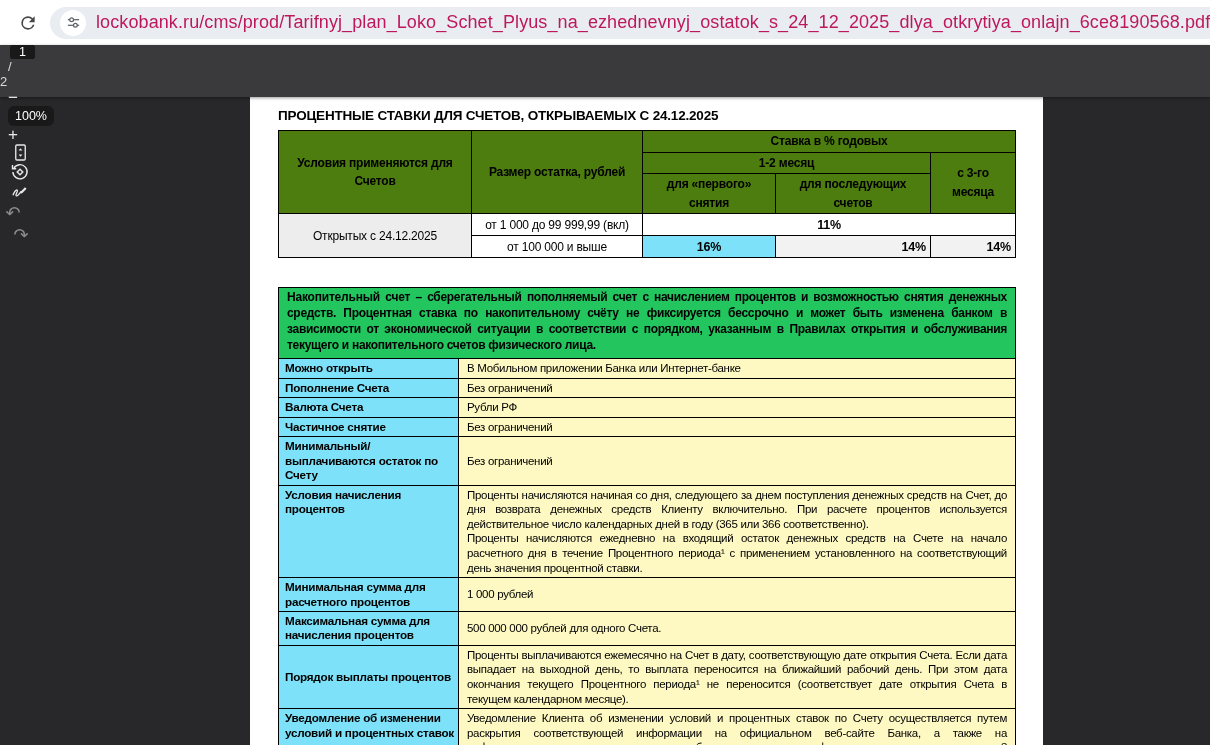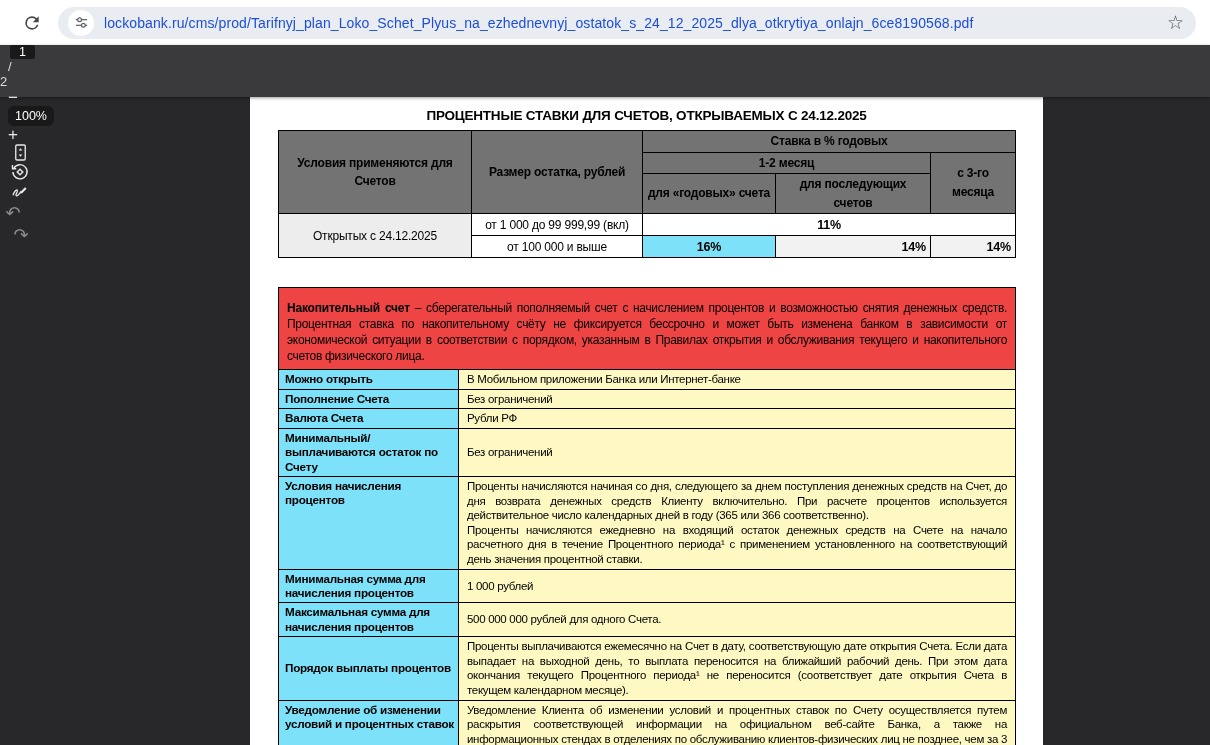--- a/index.html
+++ b/index.html
@@ -4,57 +4,57 @@
 <style>
   * { margin:0; padding:0; box-sizing:border-box; }
   html,body { width:1210px; height:745px; overflow:hidden; background:#fff;
               font-family:"Liberation Sans", sans-serif; }
 
   
   .browser-bar { height:45px; background:#fff; display:flex; align-items:center; padding:0 14px 0 18px; }
   .reload-btn { width:28px; height:28px; display:flex; align-items:center; justify-content:center; cursor:pointer; margin-right:12px; }
   .omnibox { flex:1; height:32px; background:#e9edf2; border-radius:16px; display:flex; align-items:center; padding:0 12px 0 10px; }
   .site-info-btn { width:26px; height:26px; border-radius:50%; background:#fff; display:flex; align-items:center; justify-content:center; margin-right:10px; flex:0 0 auto; }
-  .url-text { color:#1d4ed8; font-size:14px; white-space:nowrap; overflow:hidden; flex:1; letter-spacing:0.1px; }
+  .url-text { color:#be185d; font-size:18px; white-space:nowrap; overflow:hidden; flex:1; letter-spacing:0.1px; }
   .star-btn { font-size:19px; color:#474a4e; margin-left:10px; cursor:pointer; line-height:1; }
 
   
   .pdf-toolbar { height:52px; background:#3a3a3d; display:flex; align-items:flex-start; color:#e8e8e8; box-shadow:0 1px 3px rgba(0,0,0,.4); position:relative; z-index:2;flex-direction:column; }
   .pdf-filename { width:446px; font-size:13px; font-weight:bold; white-space:nowrap; overflow:hidden; color:#f1f1f1; }
   .page-input { width:25px; height:22px; background:#191919; border:none; border-radius:2px; color:#fff; text-align:center; font-size:12.5px; font-family:"Liberation Sans",sans-serif; margin-left:10px; }
   .page-sep { margin:0 6px 0 8px; font-size:13px; color:#dcdcdc; }
   .page-total { font-size:13px; color:#dcdcdc; }
   .tb-sep { width:1px; height:24px; background:#5a5a5a; margin:0 14px; }
   .tb-btn { background:none; border:none; color:#e8e8e8; cursor:pointer; display:flex; align-items:center; justify-content:center; width:26px; height:26px; font-family:"Liberation Sans",sans-serif; }
   .zoom-glyph { font-size:17px; line-height:1; }
   .zoom-box { background:#191919; border-radius:6px; padding:3px 7px; font-size:12.5px; color:#fff; margin:0 8px; }
   .tb-icon { width:26px; height:26px; display:flex; align-items:center; justify-content:center; cursor:pointer; margin:0 7px; }
   .dim { color:#8b8c8e; font-size:18px; }
 
   
   .pdf-viewport { position:relative; height:648px; background:#28282b; }
   .pdf-page { position:absolute; left:250px; top:0; width:793px; height:720px; background:#fff; padding:11px 28px 0 28px; color:#000; }
 
-  .doc-title { text-align:center; font-size:13.5px; font-weight:bold; letter-spacing:-0.2px; margin-bottom:7px; }
+  .doc-title { font-size:13.5px; font-weight:bold; letter-spacing:-0.2px; margin-bottom:7px; }
 
   table { border-collapse:collapse; width:737px; table-layout:fixed; }
   td, th { border:1.5px solid #000; }
 
   
-  .rates th { background:#737373; font-size:12px; font-weight:bold; text-align:center; line-height:1.55; letter-spacing:-0.2px; padding:1px 4px; }
+  .rates th { background:#4d7c0f; font-size:12px; font-weight:bold; text-align:center; line-height:1.55; letter-spacing:-0.2px; padding:1px 4px; }
   .rates td { font-size:12px; text-align:center; letter-spacing:-0.2px; height:22px; padding:0 4px; background:#fff; }
   .rates .cell-gray { background:#ededed; }
   .rates .cell-cyan { background:#7de2f9; }
   .rates .cell-lt   { background:#f2f2f2;text-align:right; }
   .rates .rate { font-weight:bold; font-size:12.5px;margin-left:44px; }
   .rates-gap { height:29px; }
 
   
   .details td { font-size:11.5px; line-height:14.6px; letter-spacing:-0.3px; vertical-align:middle; }
-  .details .intro { background:#ef4444; text-align:justify; padding:13px 8px 4px 8px; line-height:15.9px; font-size:12px; }
+  .details .intro { background:#22c55e; text-align:justify; padding:2px 8px 4px 8px; line-height:15.9px; font-size:12px;font-weight:bold; }
   .details .intro b { letter-spacing:-0.2px; }
   .details .lbl { background:#7de2f9; font-weight:bold; padding:2px 4px 2px 6px; line-height:14.4px; font-size:11.7px; letter-spacing:-0.25px; }
   .details .val { background:#fef9c3; padding:2px 8px; text-align:justify; white-space:pre-line; }
   .details .vt { vertical-align:top; }
 </style>
 </head>
 <body>
 
 <div class="browser-bar">
   <div class="reload-btn">
@@ -138,21 +138,21 @@
           <tr>
         <th rowspan="3">Условия применяются для Счетов</th>
         <th rowspan="3">Размер остатка, рублей</th>
         <th colspan="3" style="height:20px">Ставка в % годовых</th>
       </tr>
       <tr>
         <th colspan="2" style="height:20px">1-2 месяц</th>
         <th rowspan="2">с 3-го месяца</th>
       </tr>
       <tr>
-        <th style="height:38px">для «годовых» счета</th>
+        <th style="height:38px">для «первого» снятия</th>
         <th>для последующих счетов</th>
       </tr>
       <tr>
         <td rowspan="2" class="cell-gray">Открытых с 24.12.2025</td>
         <td>от 1 000 до 99 999,99 (вкл)</td>
         <td colspan="3" class="rate">11%</td>
       </tr>
       <tr>
         <td>от 100 000 и выше</td>
         <td class="rate cell-cyan">16%</td>
@@ -181,30 +181,34 @@
       </tr>
       <tr>
         <td class="lbl">Пополнение Счета</td>
         <td class="val">Без ограничений</td>
       </tr>
       <tr>
         <td class="lbl">Валюта Счета</td>
         <td class="val">Рубли РФ</td>
       </tr>
       <tr>
+        <td class="lbl">Частичное снятие</td>
+        <td class="val">Без ограничений</td>
+      </tr>
+      <tr>
         <td class="lbl">Минимальный/выплачиваются остаток по Счету</td>
         <td class="val">Без ограничений</td>
       </tr>
       <tr>
         <td class="lbl vt">Условия начисления процентов</td>
         <td class="val vt">Проценты начисляются начиная со дня, следующего за днем поступления денежных средств на Счет, до дня возврата денежных средств Клиенту включительно. При расчете процентов используется действительное число календарных дней в году (365 или 366 соответственно).
 Проценты начисляются ежедневно на входящий остаток денежных средств на Счете на начало расчетного дня в течение Процентного периода¹ с применением установленного на соответствующий день значения процентной ставки.</td>
       </tr>
       <tr>
-        <td class="lbl">Минимальная сумма для начисления процентов</td>
+        <td class="lbl">Минимальная сумма для расчетного процентов</td>
         <td class="val">1 000 рублей</td>
       </tr>
       <tr>
         <td class="lbl">Максимальная сумма для начисления процентов</td>
         <td class="val">500 000 000 рублей для одного Счета.</td>
       </tr>
       <tr>
         <td class="lbl">Порядок выплаты процентов</td>
         <td class="val vt">Проценты выплачиваются ежемесячно на Счет в дату, соответствующую дате открытия Счета. Если дата выпадает на выходной день, то выплата переносится на ближайший рабочий день. При этом дата окончания текущего Процентного периода¹ не переносится (соответствует дате открытия Счета в текущем календарном месяце).</td>
       </tr>

